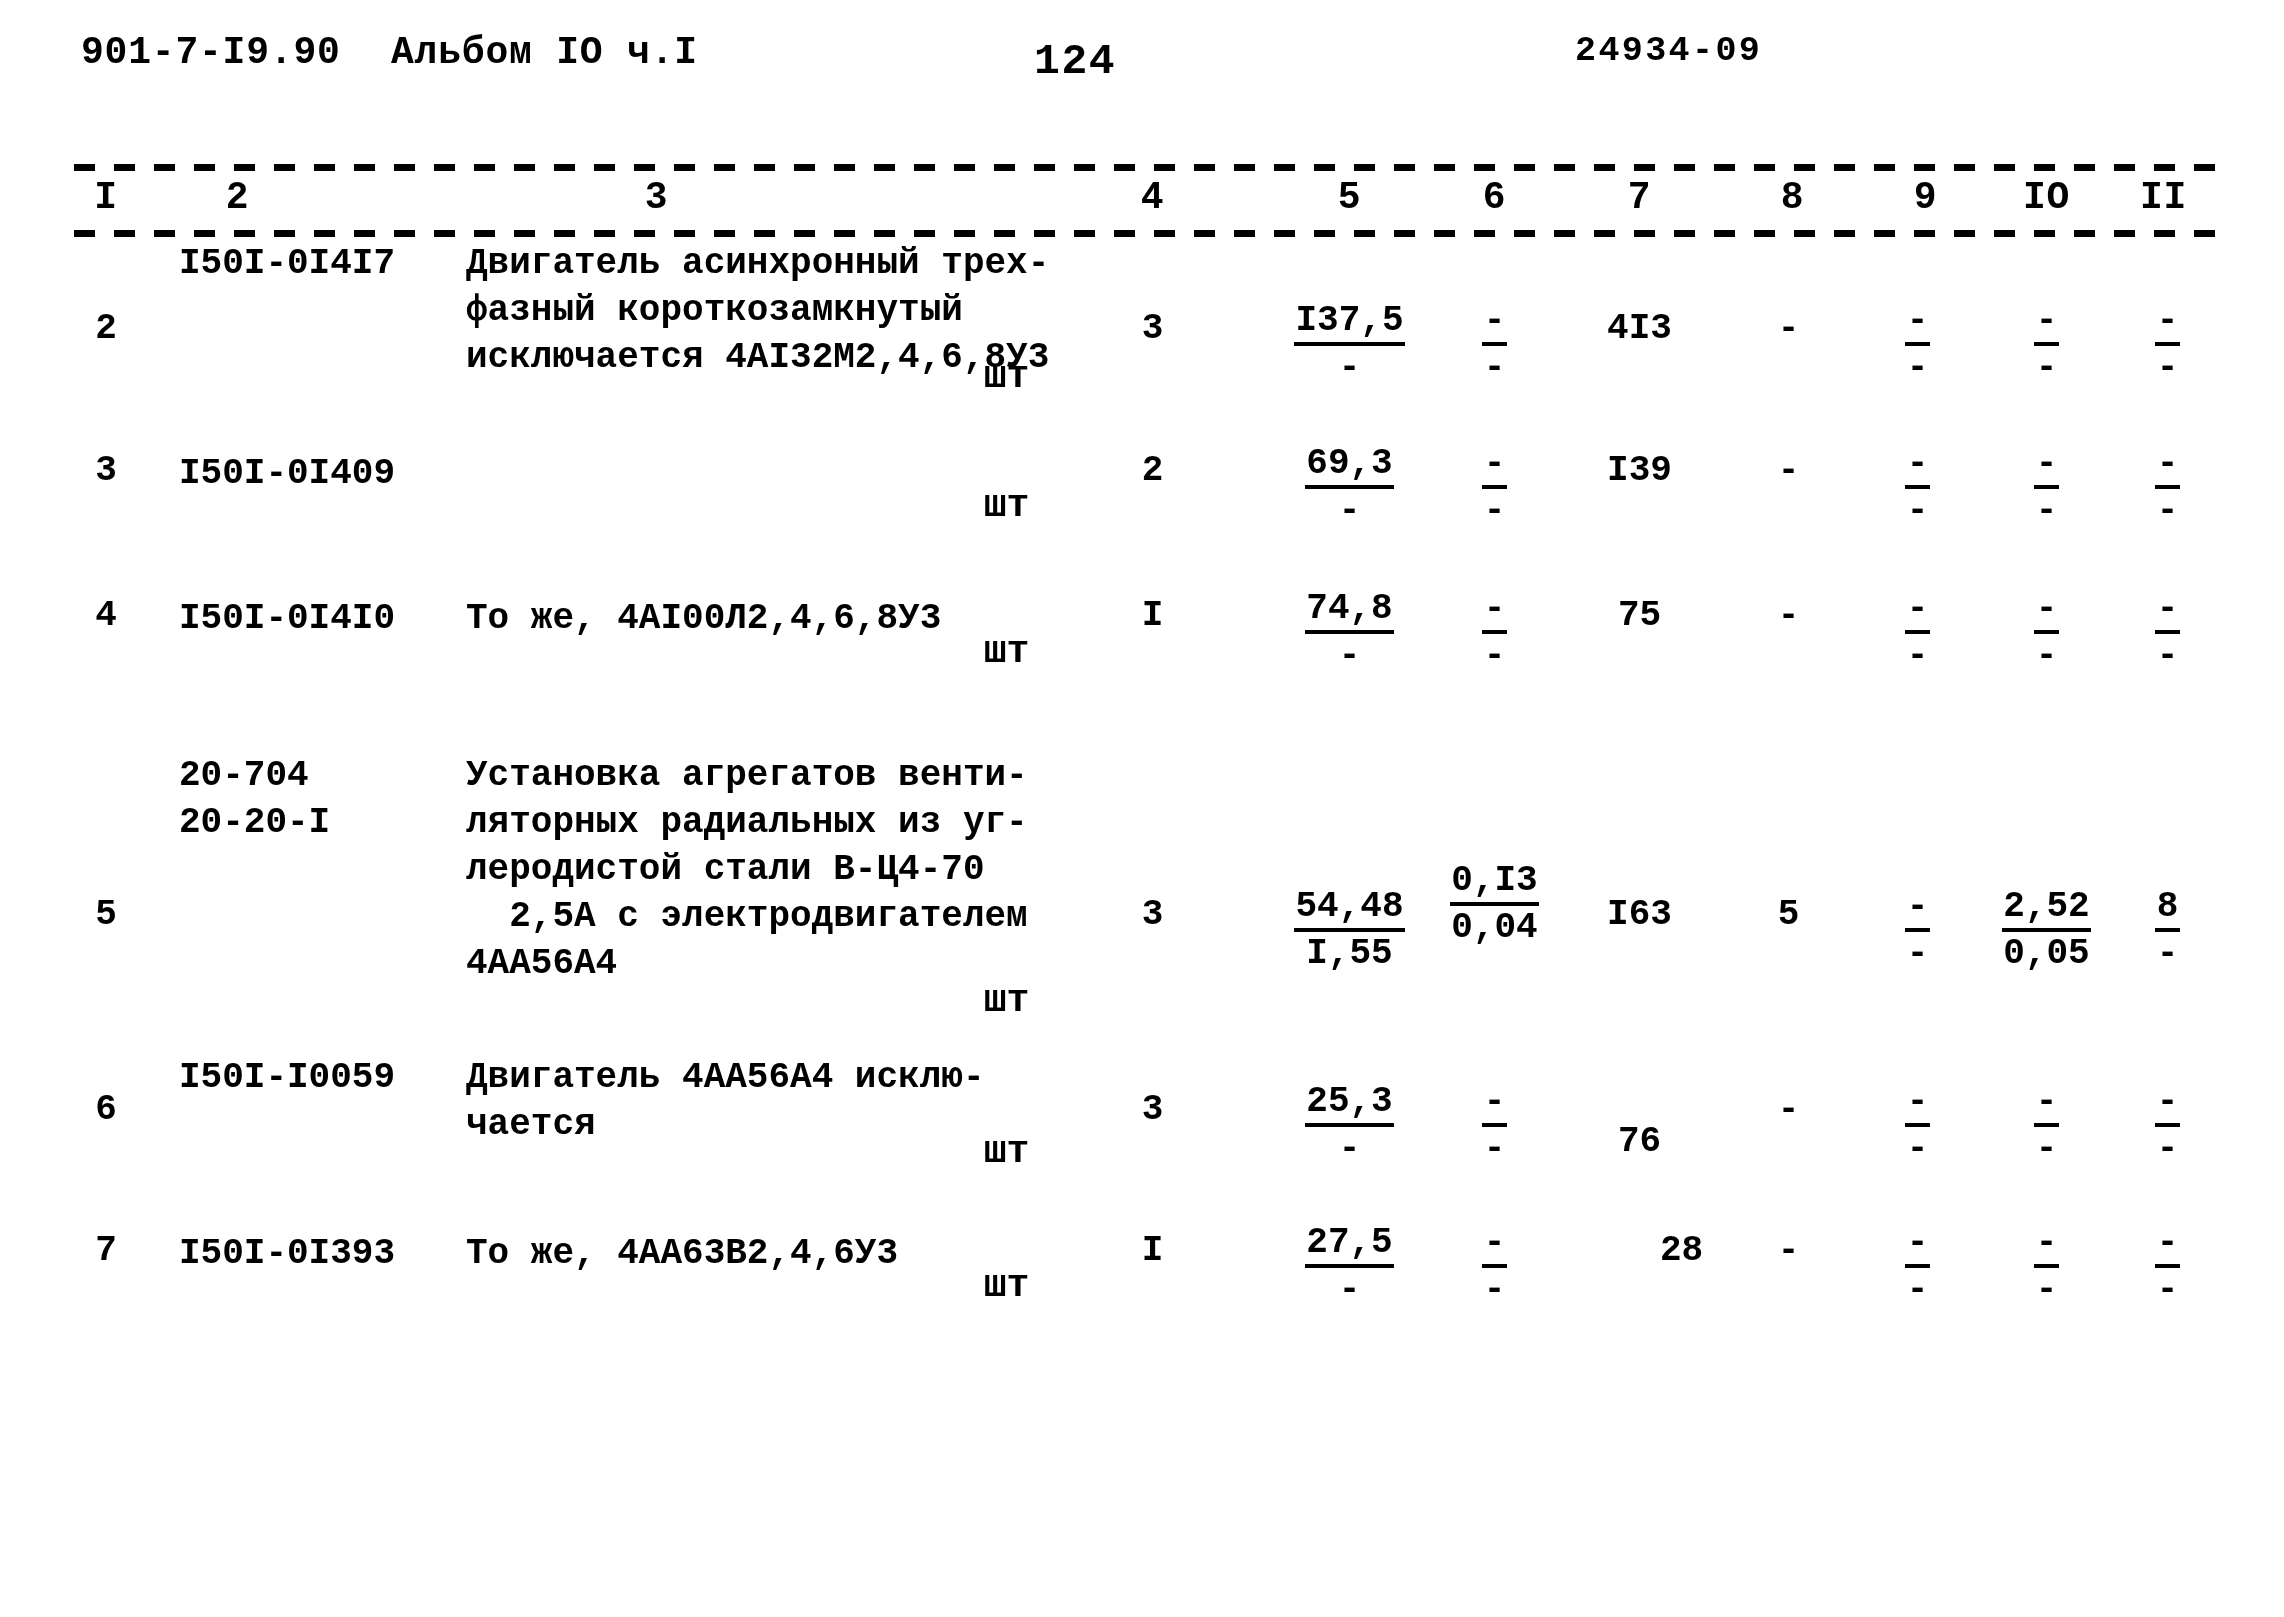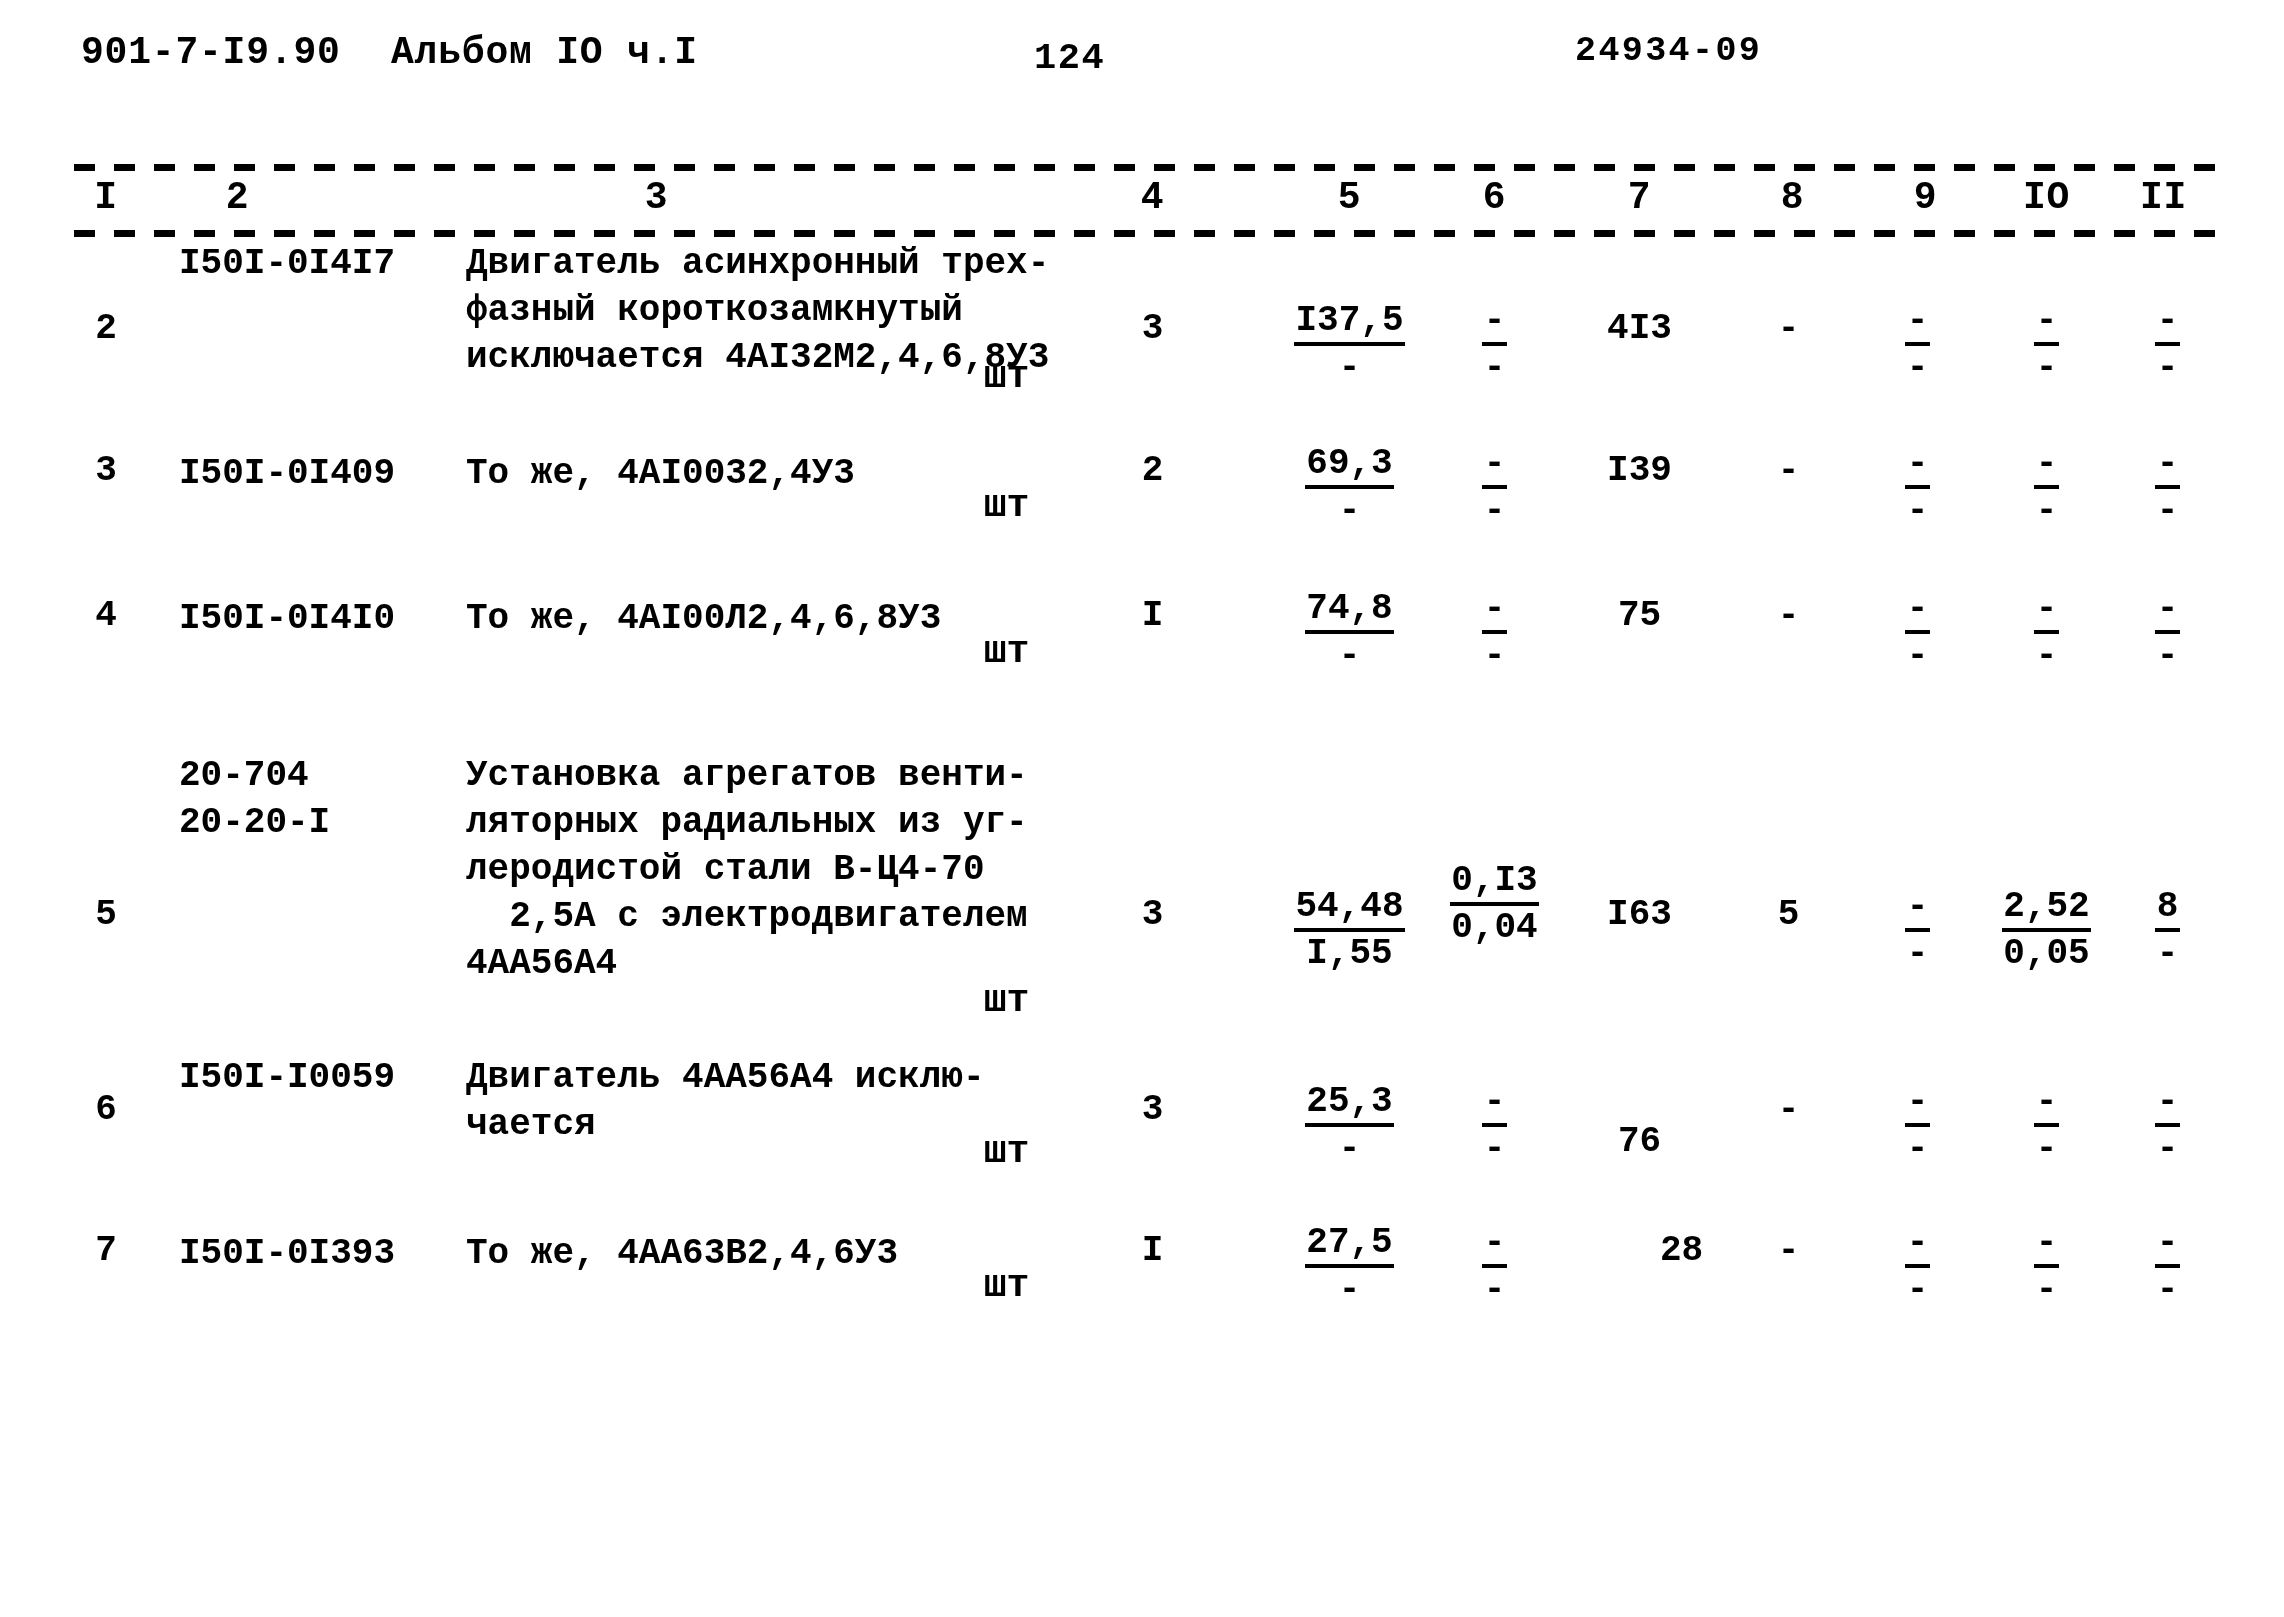--- a/index.html
+++ b/index.html
@@ -48,21 +48,21 @@
     top: 0;
     font-size: 38px;
     letter-spacing: 0.8px;
     white-space: nowrap;
     font-weight: 700;
   }
   .hdr-page {
     position: absolute;
     left: 1034px;
     top: 6.4px;
-    font-size: 37px;
+    font-size: 43px;
     letter-spacing: 1.6px;
     white-space: nowrap;
     font-weight: 700;
   }
   .hdr-stamp {
     position: absolute;
     left: 1575px;
     top: 0px;
     font-size: 35px;
     letter-spacing: 2.4px;
@@ -189,21 +189,20 @@
         <div class="cell c-frac" style="left: 1422px; width: 145px; top: 58px; text-align: center;"><span class="frac"><span class="num">-</span><span class="den">-</span></span></div>
         <div class="cell c-plain" style="left: 1575px; width: 129px; top: 63px;">4I3</div>
         <div class="cell c-plain" style="left: 1740px; width: 97px; top: 63px;">-</div>
         <div class="cell c-frac" style="left: 1861px; width: 113px; top: 58px; text-align: center;"><span class="frac"><span class="num">-</span><span class="den">-</span></span></div>
         <div class="cell c-frac" style="left: 1978px; width: 137px; top: 58px; text-align: center;"><span class="frac"><span class="num">-</span><span class="den">-</span></span></div>
         <div class="cell c-frac" style="left: 2111px; width: 113px; top: 58px; text-align: center;"><span class="frac"><span class="num">-</span><span class="den">-</span></span></div>
       </div>
       <div class="row" style="height: 153px; position: absolute; left: 0px; top: 0px; width: 2284px;">
         <div class="cell c-num" style="left: 74px; width: 64px; top: 205px;">3</div>
         <div class="cell c-code" style="left: 179px; width: 266px; top: 208px; white-space: pre;">I50I-0I409</div>
-        <div class="cell c-desc" style="left: 466px; width: 645px; top: 208px; white-space: pre;">То же, 4АI0032,4У3</div>
         <div class="unit" style="left: 926px; width: 161px; top: 242px; position: absolute;">шт</div>
         <div class="cell c-qty" style="left: 1112px; width: 81px; top: 205px;">2</div>
         <div class="cell c-frac" style="left: 1277px; width: 145px; top: 201px; text-align: center;"><span class="frac"><span class="num">69,3</span><span class="den">-</span></span></div>
         <div class="cell c-frac" style="left: 1422px; width: 145px; top: 201px; text-align: center;"><span class="frac"><span class="num">-</span><span class="den">-</span></span></div>
         <div class="cell c-plain" style="left: 1575px; width: 129px; top: 205px;">I39</div>
         <div class="cell c-plain" style="left: 1740px; width: 97px; top: 205px;">-</div>
         <div class="cell c-frac" style="left: 1861px; width: 113px; top: 201px; text-align: center;"><span class="frac"><span class="num">-</span><span class="den">-</span></span></div>
         <div class="cell c-frac" style="left: 1978px; width: 137px; top: 201px; text-align: center;"><span class="frac"><span class="num">-</span><span class="den">-</span></span></div>
         <div class="cell c-frac" style="left: 2111px; width: 113px; top: 201px; text-align: center;"><span class="frac"><span class="num">-</span><span class="den">-</span></span></div>
       </div>

